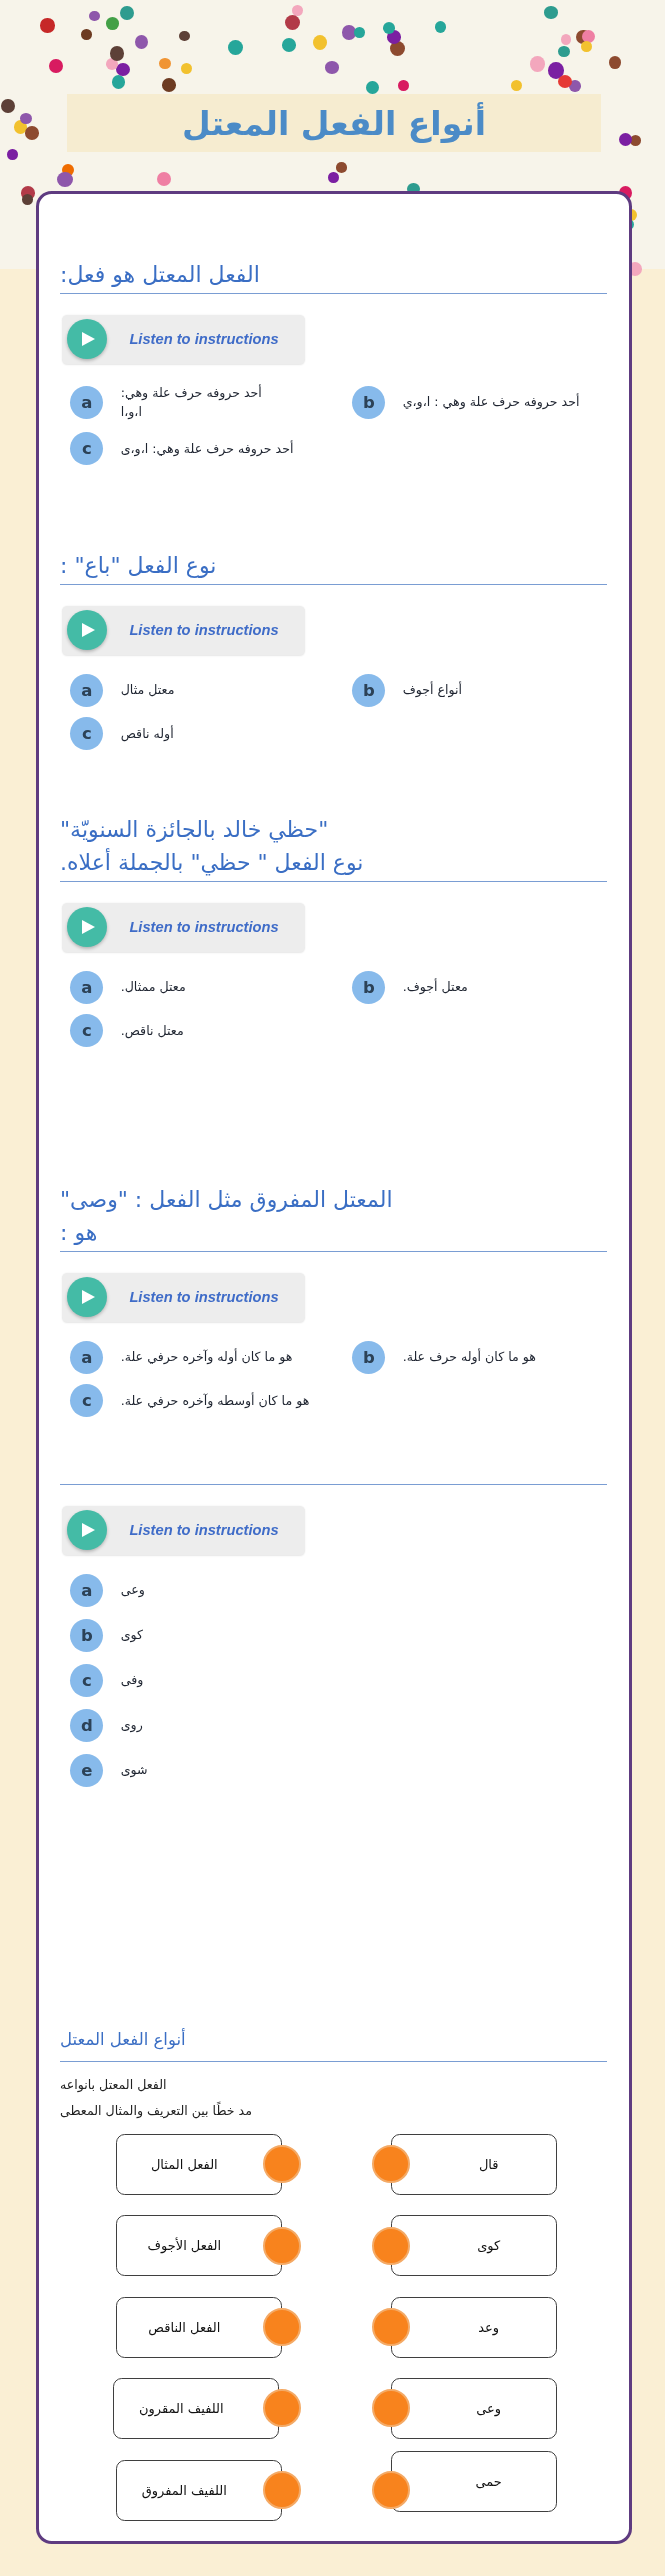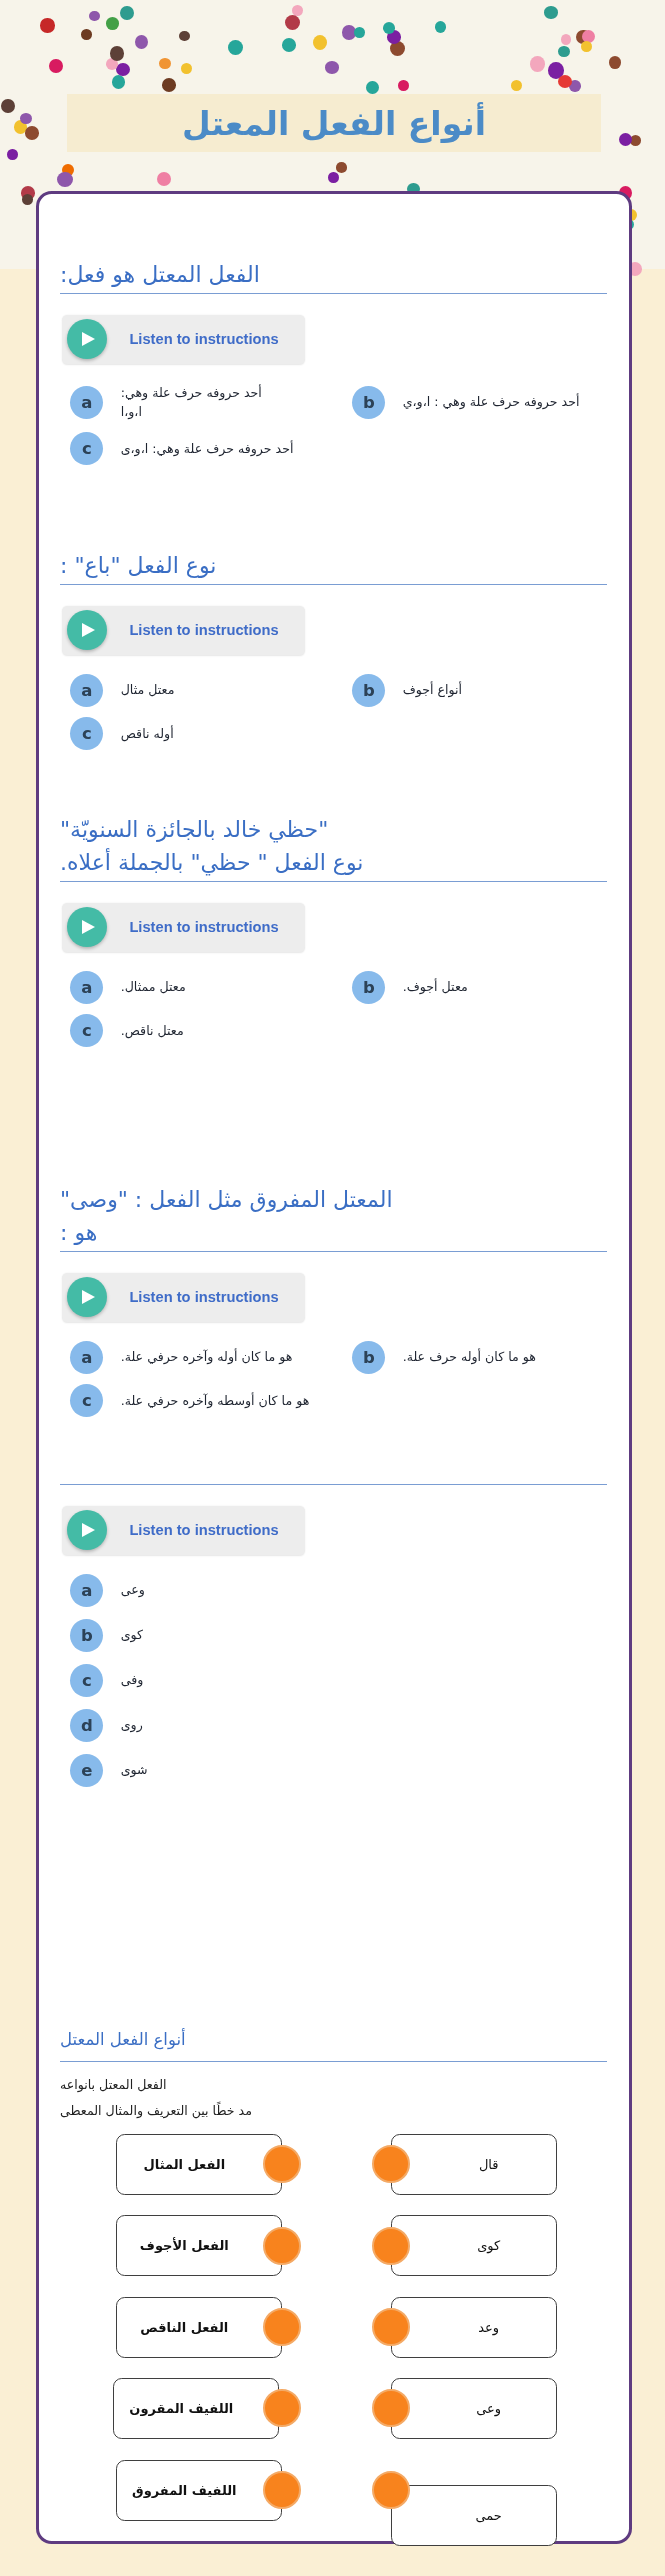--- a/index.html
+++ b/index.html
@@ -14,21 +14,21 @@
   .title-band h1{margin:0;font-size:33px;font-weight:bold;color:#4b8bc7;direction:rtl;}
   
   .card{position:absolute;left:36px;top:191px;width:596px;height:2353px;background:#ffffff;
         border:3.5px solid #5e3b80;border-radius:15.6px;box-sizing:border-box;z-index:3;}
   section.question{position:absolute;left:21px;right:21px;}
   .q-heading{direction:rtl;text-align:left;color:#3a6ec4;font-size:22px;}
   .q-heading .line{line-height:33px;}
   .underline{border-top:1.7px solid rgba(77,124,196,.75);margin-top:1.7px;width:547px;}
   .listen{margin-top:21px;margin-left:1.7px;width:243px;height:49px;background:#ededed;border:none;
           border-radius:5.2px;display:flex;align-items:center;gap:22.5px;padding:0 0 0 5.2px;cursor:pointer;
-          box-shadow:0 0.9px 1.7px rgba(0,0,0,.10);}
+          box-shadow:0 0.9px 1.7px rgba(0,0,0,.10);font-style:italic;}
   .play{width:40px;height:40px;border-radius:50%;background:#44bba6;display:flex;align-items:center;
         justify-content:center;box-shadow:0 1.7px 3.5px rgba(0,0,0,.25);flex:none;}
   .tri{width:0;height:0;border-left:13px solid #fff;border-top:7.8px solid transparent;
        border-bottom:7.8px solid transparent;margin-left:3.5px;}
   .listen-label{font-family:"Liberation Sans",sans-serif;font-size:14.7px;font-weight:700;color:#3f6cc8;}
   .options{margin-top:19px;display:grid;grid-template-columns:282px 1fr;row-gap:10.4px;padding-left:10.4px;}
   .options.one-col{grid-template-columns:1fr;row-gap:12px;}
   .option{display:flex;align-items:center;gap:17.3px;cursor:pointer;}
   .badge{width:33px;height:33px;border-radius:50%;background:#87baeb;color:#2c4257;display:flex;
          align-items:center;justify-content:center;font-size:16.5px;font-weight:600;flex:none;}
@@ -36,21 +36,21 @@
   .q-idx-0 .option:first-child .opt-text{max-width:165px;}
   
   .matching{position:absolute;left:0;top:1829px;width:100%;height:502px;}
   .m-title{position:absolute;left:21px;top:0;font-size:16.5px;color:#3a6ec4;direction:rtl;text-align:left;line-height:33px;}
   .m-underline{position:absolute;left:21px;top:38px;width:547px;border-top:1.7px solid rgba(77,124,196,.75);}
   .m-sub{position:absolute;left:21px;top:50px;font-size:12.6px;color:#222;direction:rtl;text-align:left;line-height:24px;}
   .m-instr{position:absolute;left:21px;top:76px;font-size:12.6px;color:#222;direction:rtl;text-align:left;line-height:24px;}
   .m-box{position:absolute;width:166px;height:61px;border:1.7px solid #3f3f3f;border-radius:8.7px;background:#fff;
          box-sizing:border-box;display:flex;align-items:center;justify-content:center;font-size:13px;color:#111;
          direction:rtl;cursor:pointer;}
-  .m-box.left{padding-right:29.4px;font-weight:bold;}
+  .m-box.left{padding-right:29.4px;}
   .m-box.right{padding-left:29.4px;}
   .m-dot{position:absolute;width:38px;height:38px;border-radius:50%;background:#f8831d;
          border:2.6px solid #f4aa66;box-sizing:border-box;cursor:pointer;z-index:4;}
 </style>
 </head>
 <body>
 
 <div class="page">
   <div class="dots-layer" id="dots">
       <div class="dot" style="left: 390px; top: 41px; width: 15px; height: 15px; background: rgb(141, 74, 47);"></div>
@@ -295,18 +295,18 @@
         <div class="m-box left" style="left: 77px; top: 274px;">الفعل الناقص</div>
         <div class="m-dot" style="left: 224px; top: 285px;"></div>
         <div class="m-box right" style="left: 352px; top: 274px;">وعد</div>
         <div class="m-dot" style="left: 333px; top: 285px;"></div>
         <div class="m-box left" style="left: 74px; top: 355px;">اللفيف المقرون</div>
         <div class="m-dot" style="left: 224px; top: 366px;"></div>
         <div class="m-box right" style="left: 352px; top: 355px;">وعى</div>
         <div class="m-dot" style="left: 333px; top: 366px;"></div>
         <div class="m-box left" style="left: 77px; top: 437px;">اللفيف المفروق</div>
         <div class="m-dot" style="left: 224px; top: 448px;"></div>
-        <div class="m-box right" style="left: 352px; top: 462px;">حمى</div>
+        <div class="m-box right" style="left: 352px; top: 428px;">حمى</div>
         <div class="m-dot" style="left: 333px; top: 448px;"></div>
       </div>
     </div>
 </div>
 
 
 </body></html>

